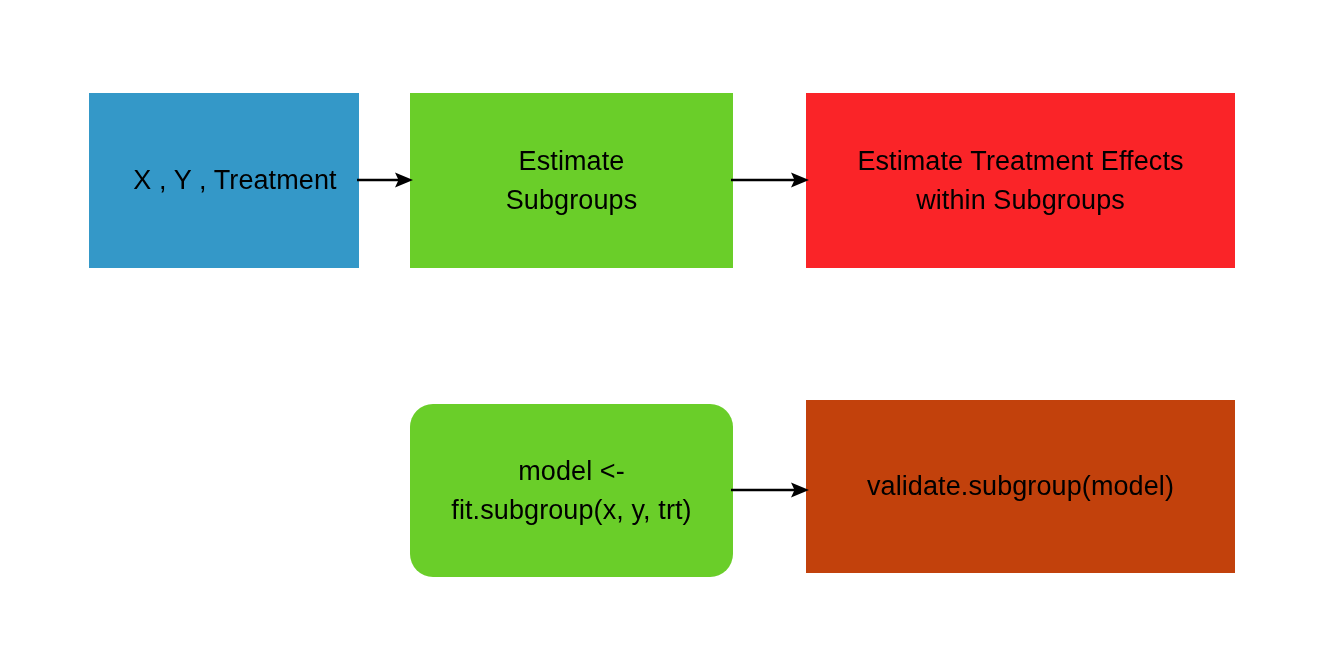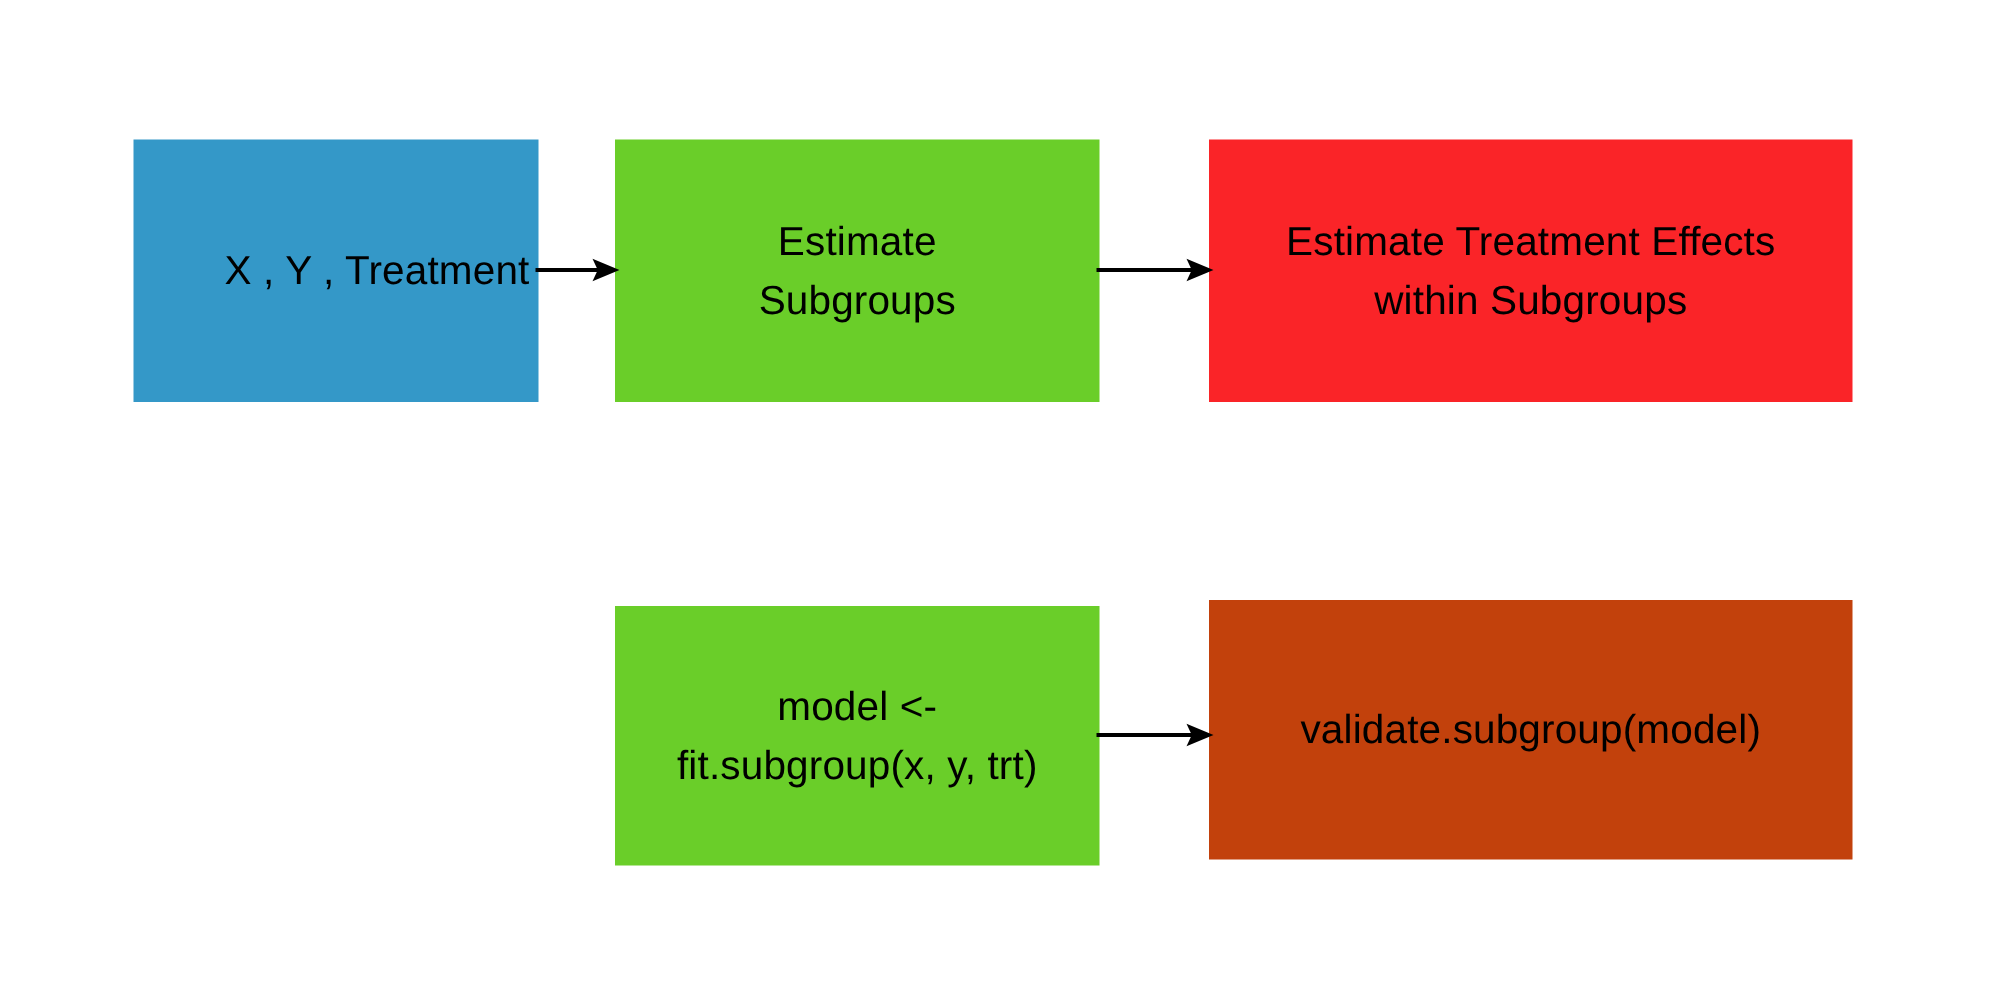--- a/index.html
+++ b/index.html
@@ -40,21 +40,21 @@
   }
   
   #node-data {
     left: 89px;
     top: 93px;
     width: 270px;
     height: 175px;
     background: #3498c8;
   }
   #node-data .node-label {
-    text-align: right;
+    text-align: center;
     padding-left: 28px;
   }
   #node-estimate-subgroups {
     left: 410px;
     top: 93px;
     width: 323px;
     height: 175px;
     background: #6ace29;
     text-align: center;
   }
@@ -64,20 +64,21 @@
     width: 429px;
     height: 175px;
     background: #fa2428;
   }
   #node-fit-subgroup {
     left: 410px;
     top: 404px;
     width: 323px;
     height: 173px;
     background: #6ace29;
+    border-radius: 23px;
   }
   #node-validate-subgroup {
     left: 806px;
     top: 400px;
     width: 429px;
     height: 173px;
     background: #c2410c;
   }
   
   .arrow {

